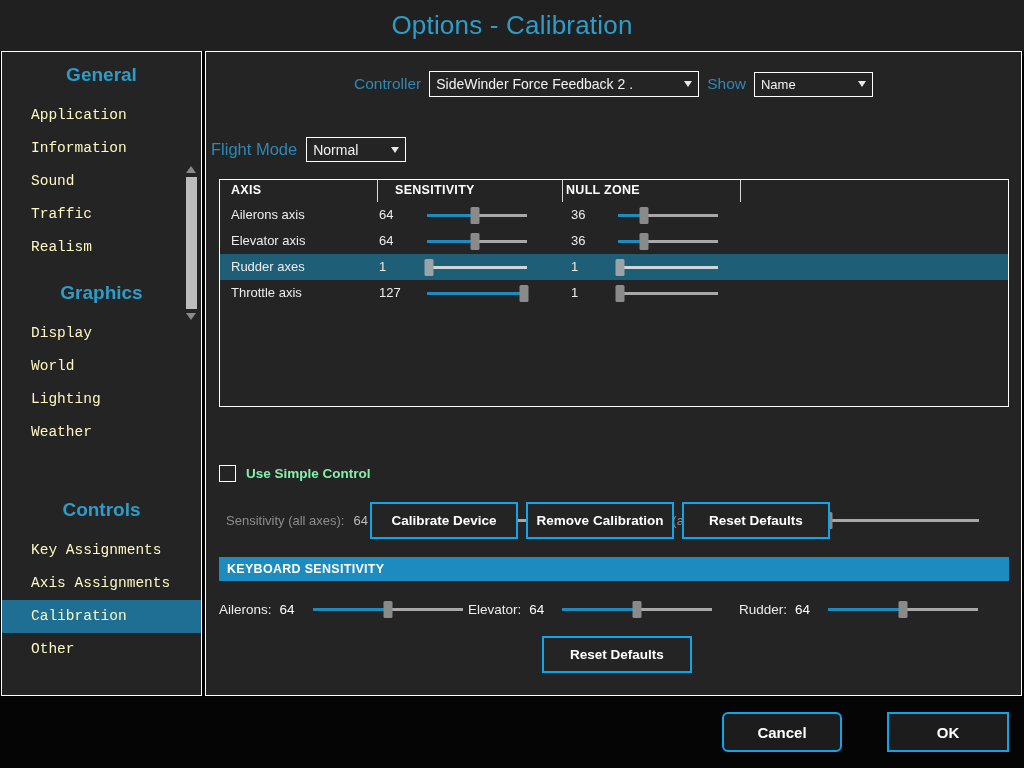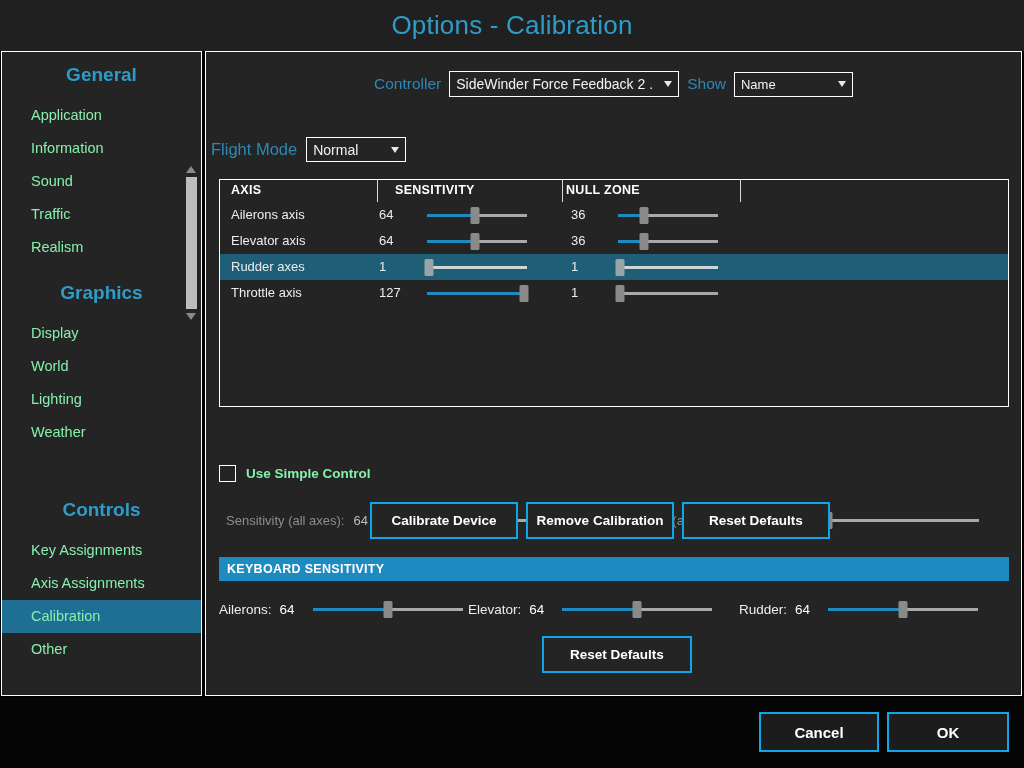--- a/index.html
+++ b/index.html
@@ -24,22 +24,22 @@
   
   .sidebar {
     position:absolute; left:1px; top:51px; width:201px; height:645px;
     background:#242424; border:1px solid #ffffff;
     overflow:hidden;
   }
   .cat-head {
     color:#2e9cc9; font-size:19px; font-weight:bold; text-align:center;
   }
   .side-item {
-    color:#86efac; font-size:14.5px; padding-left:29px;
-    height:33px; line-height:33px;
+    color:#fef9c3; font-size:14.5px; padding-left:29px;
+    height:33px; line-height:33px;font-family:Liberation Mono, monospace;
   }
   .side-item.sel { background:#1f6f94; }
   .sb-track {
     position:absolute; left:182px; top:112px; width:15px; height:158px;
   }
   .sb-arrow { width:15px; height:11px; position:relative; }
   .sb-arrow i {
     position:absolute; left:2px; width:0; height:0;
     border-left:5.5px solid transparent; border-right:5.5px solid transparent;
   }
@@ -66,21 +66,21 @@
     background:#242424; border:1px solid #ffffff; color:#f2f2f2;
     height:26px; display:flex; align-items:center;
     padding:0 6px; font-size:14px; position:relative;
   }
   .combo .cval { white-space:nowrap; overflow:hidden; }
   .combo .carr {
     width:0;height:0;margin-left:auto;
     border-left:4.5px solid transparent;border-right:4.5px solid transparent;
     border-top:6px solid #e8e8e8; flex:0 0 auto;
   }
-  #controller-combo { width:230px; }
+  #controller-combo { width:270px; }
   #show-combo { width:119px; height:25px; font-size:13px; }
 
   .row-flight { position:absolute; left:5px; top:85px; display:flex; align-items:center; gap:9px; }
   #flightmode-combo { width:100px; height:25px; }
 
   
   .axtable {
     position:absolute; left:13px; top:127px; width:790px; height:228px;
     border:1px solid #ffffff; background:#242424;
   }
@@ -132,21 +132,21 @@
     display:flex; align-items:center; padding-left:8px; letter-spacing:.3px;
   }
   .ksrow { position:absolute; top:544px; display:flex; align-items:center; }
   .kslbl { color:#ededed; font-size:13.5px; }
   .ksval { color:#ffffff; font-size:13.5px; margin-left:8px; }
   .ksreset { position:absolute; left:336px; top:584px; width:150px; height:37px; }
 
   
   .footer { position:absolute; left:0; top:697px; width:1024px; height:71px; background:#050505; }
   .footer .btn { position:absolute; top:15px; height:40px; width:120px; font-size:15px; background:#1c1c1c; }
-  #cancel-button { left:759px; }
+  #cancel-button { left:722px;border-radius:6px; }
   #ok-button { left:887px; width:122px; }
 </style>
 </head>
 <body>
 
 <div id="app">
 
   <div class="titlebar">
     <div class="title">Options - Calibration</div>
   </div>

